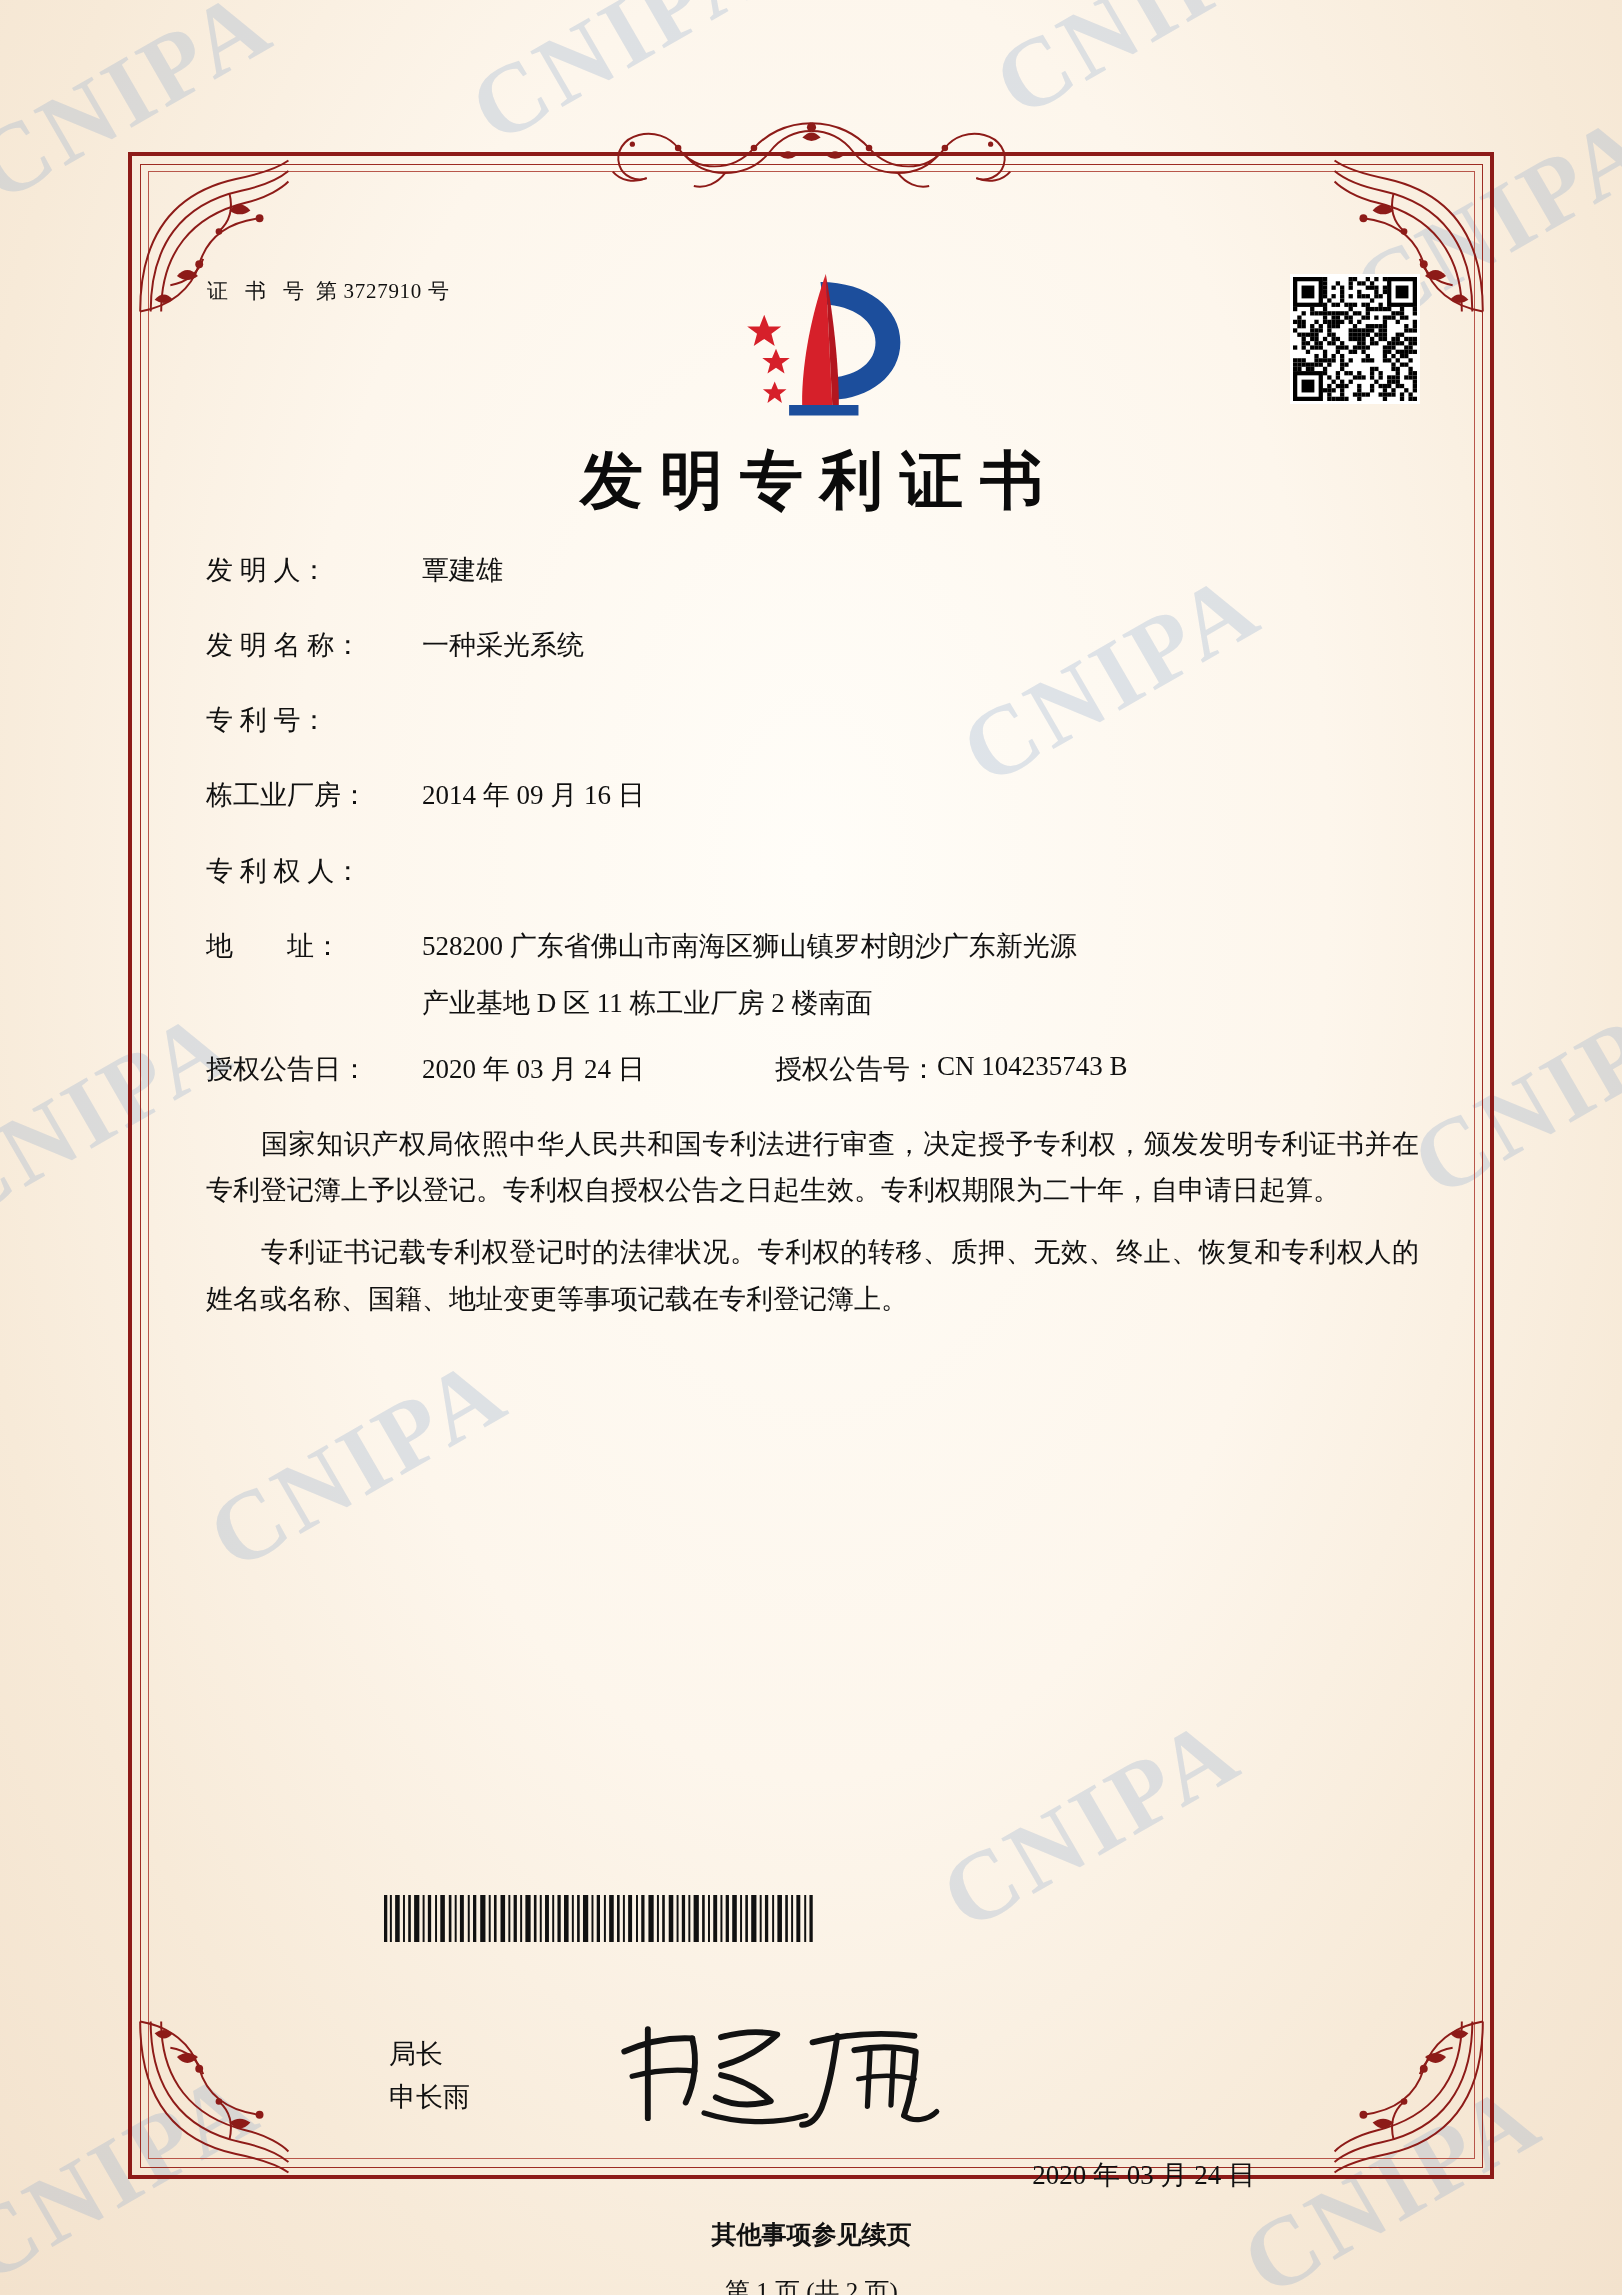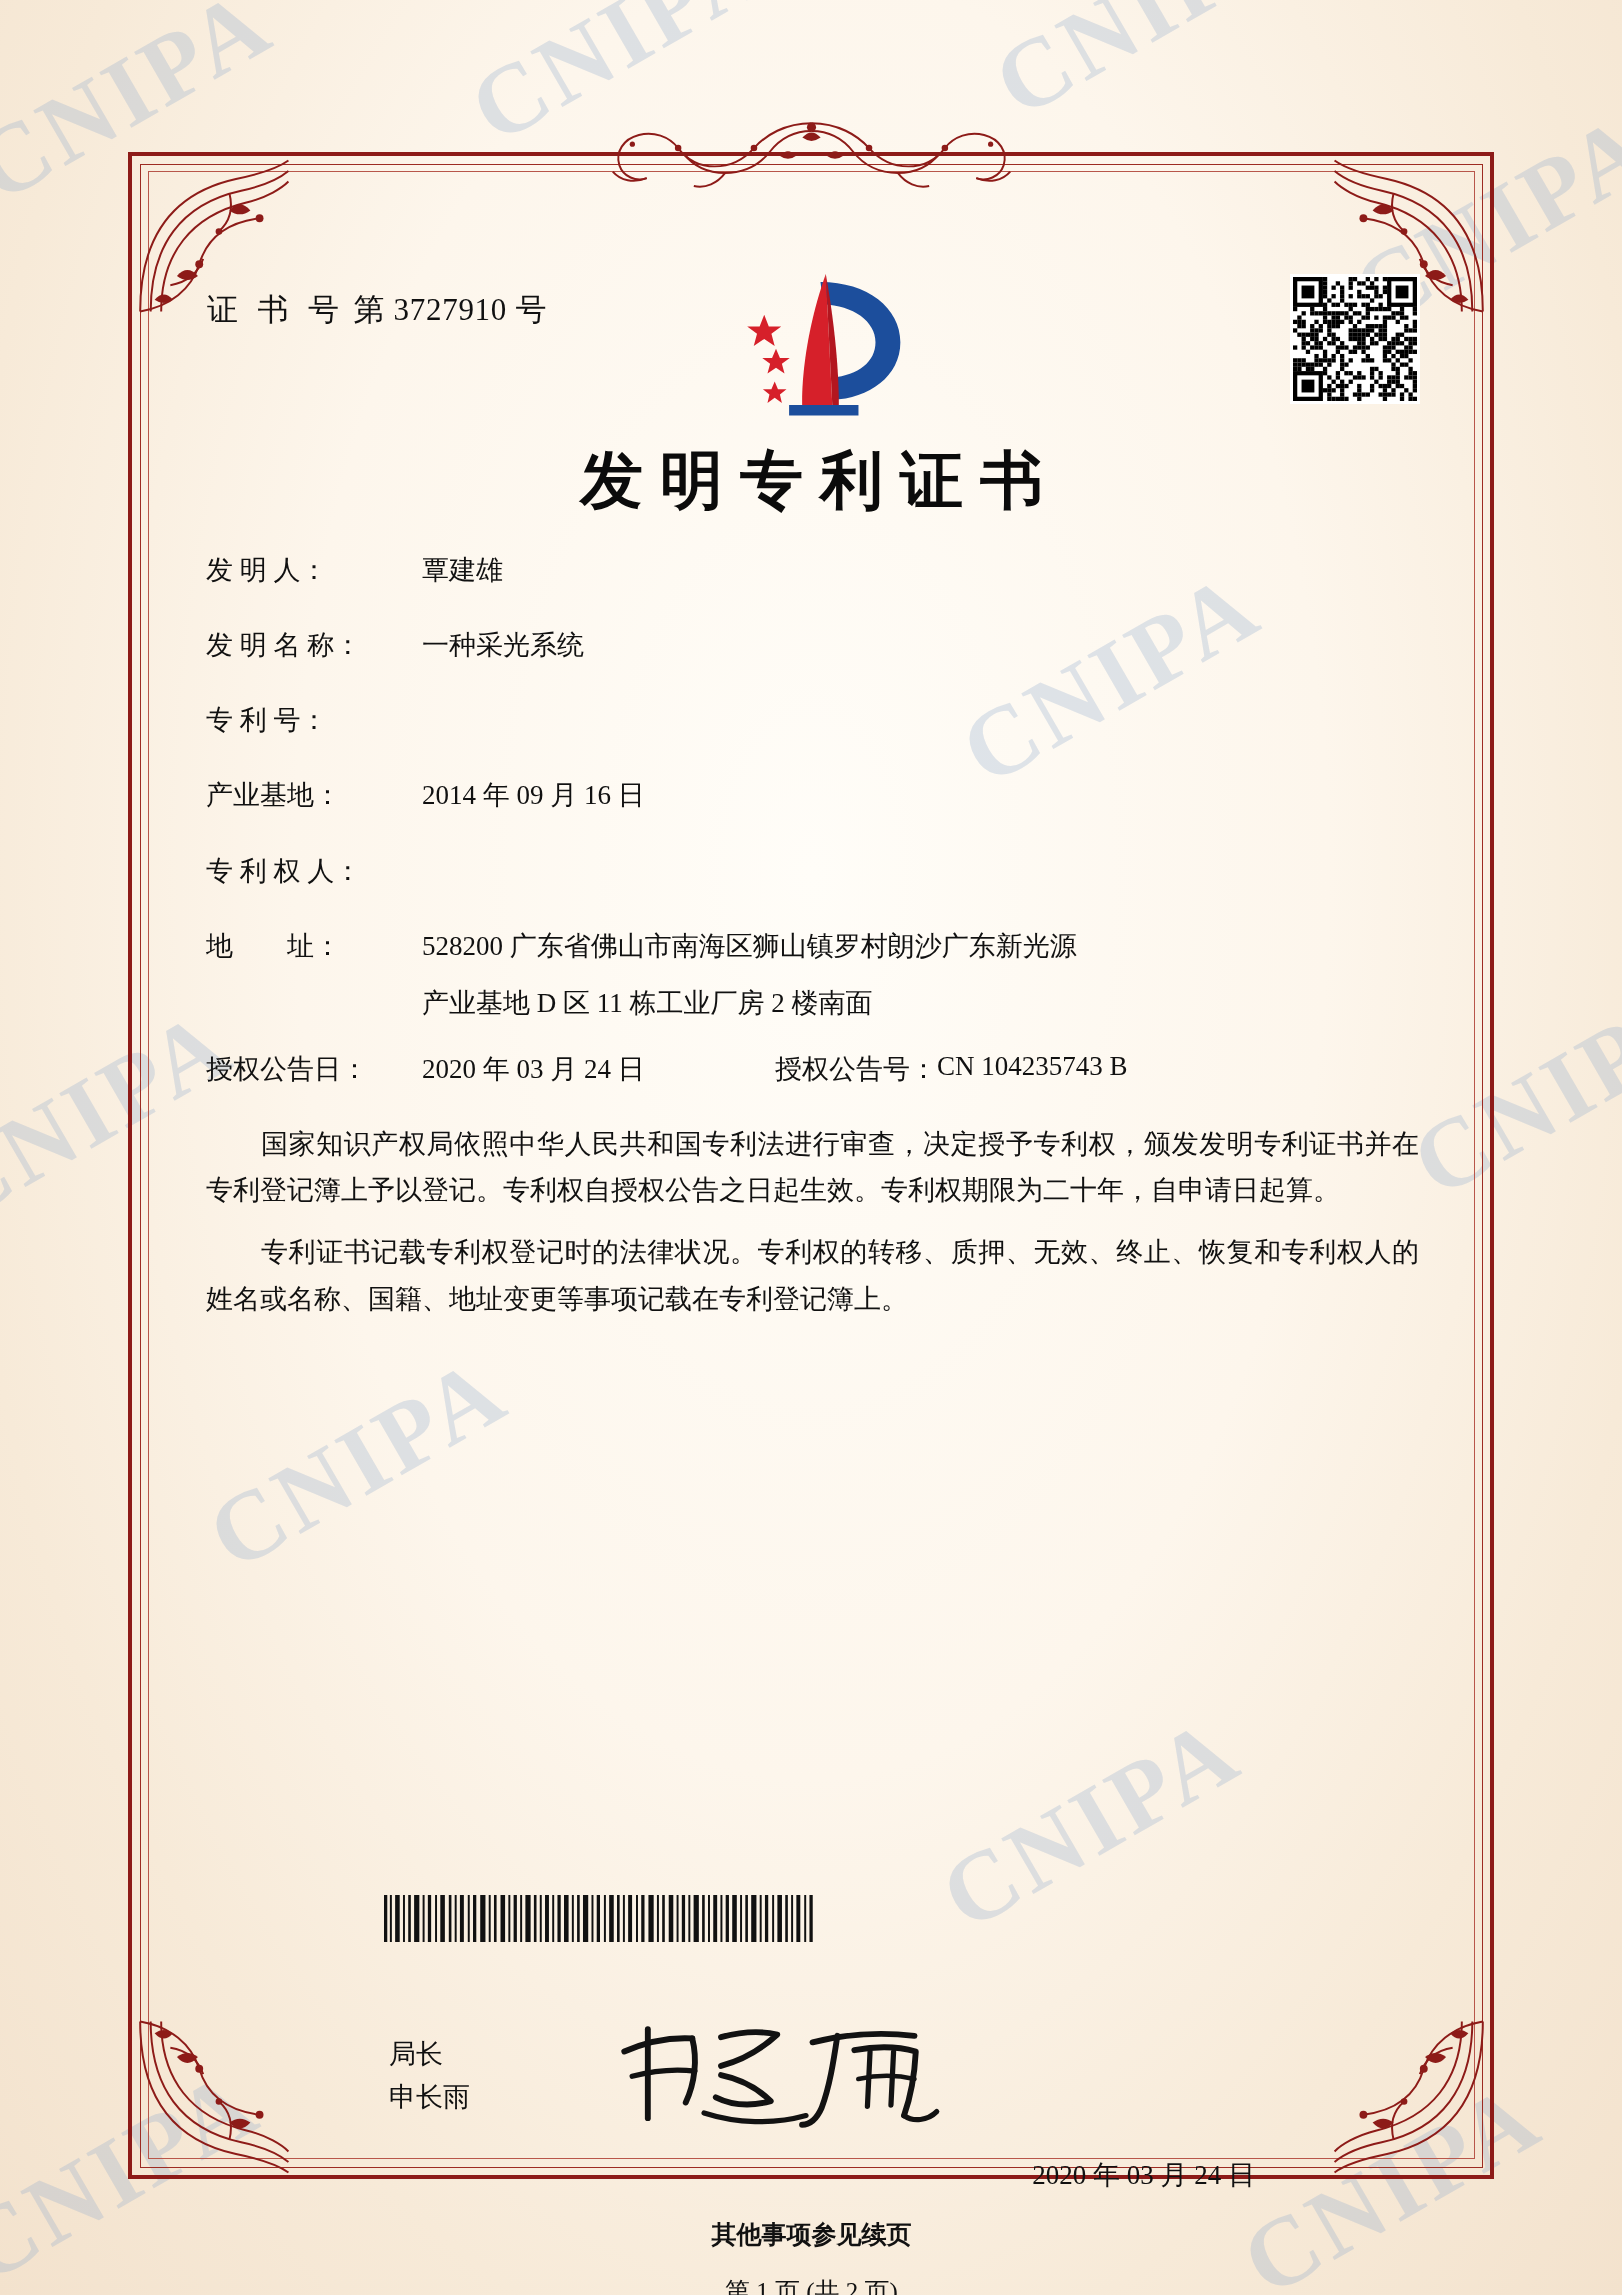--- a/index.html
+++ b/index.html
@@ -98,22 +98,22 @@
     position: absolute;
     left: 148px;
     top: 171px;
     width: 1327px;
     height: 1988px;
   }
 
   .cert-no {
     position: absolute;
     left: 59px;
-    top: 118px;
-    font-size: 31px;
+    top: 106px;
+    font-size: 21px;
     color: #111;
     letter-spacing: 0.7px;
     white-space: nowrap;
   }
   .cert-no .sp { letter-spacing: 5.9px; }
 
   
   .qr {
     position: absolute;
     right: 55px;
@@ -789,21 +789,21 @@
       <div class="field">
         <div class="flabel">发 明 名 称：</div>
         <div class="fvalue">一种采光系统</div>
       </div>
 
       <div class="field">
         <div class="flabel">专 利 号：</div>
       </div>
 
       <div class="field">
-        <div class="flabel">产业基地：</div>
+        <div class="flabel">栋工业厂房：</div>
         <div class="fvalue">2014 年 09 月 16 日</div>
       </div>
 
       <div class="field">
         <div class="flabel">专 利 权 人：</div>
       </div>
 
       <div class="field addr">
         <div class="flabel">地        址：</div>
         <div class="fvalue">528200 广东省佛山市南海区狮山镇罗村朗沙广东新光源</div>

